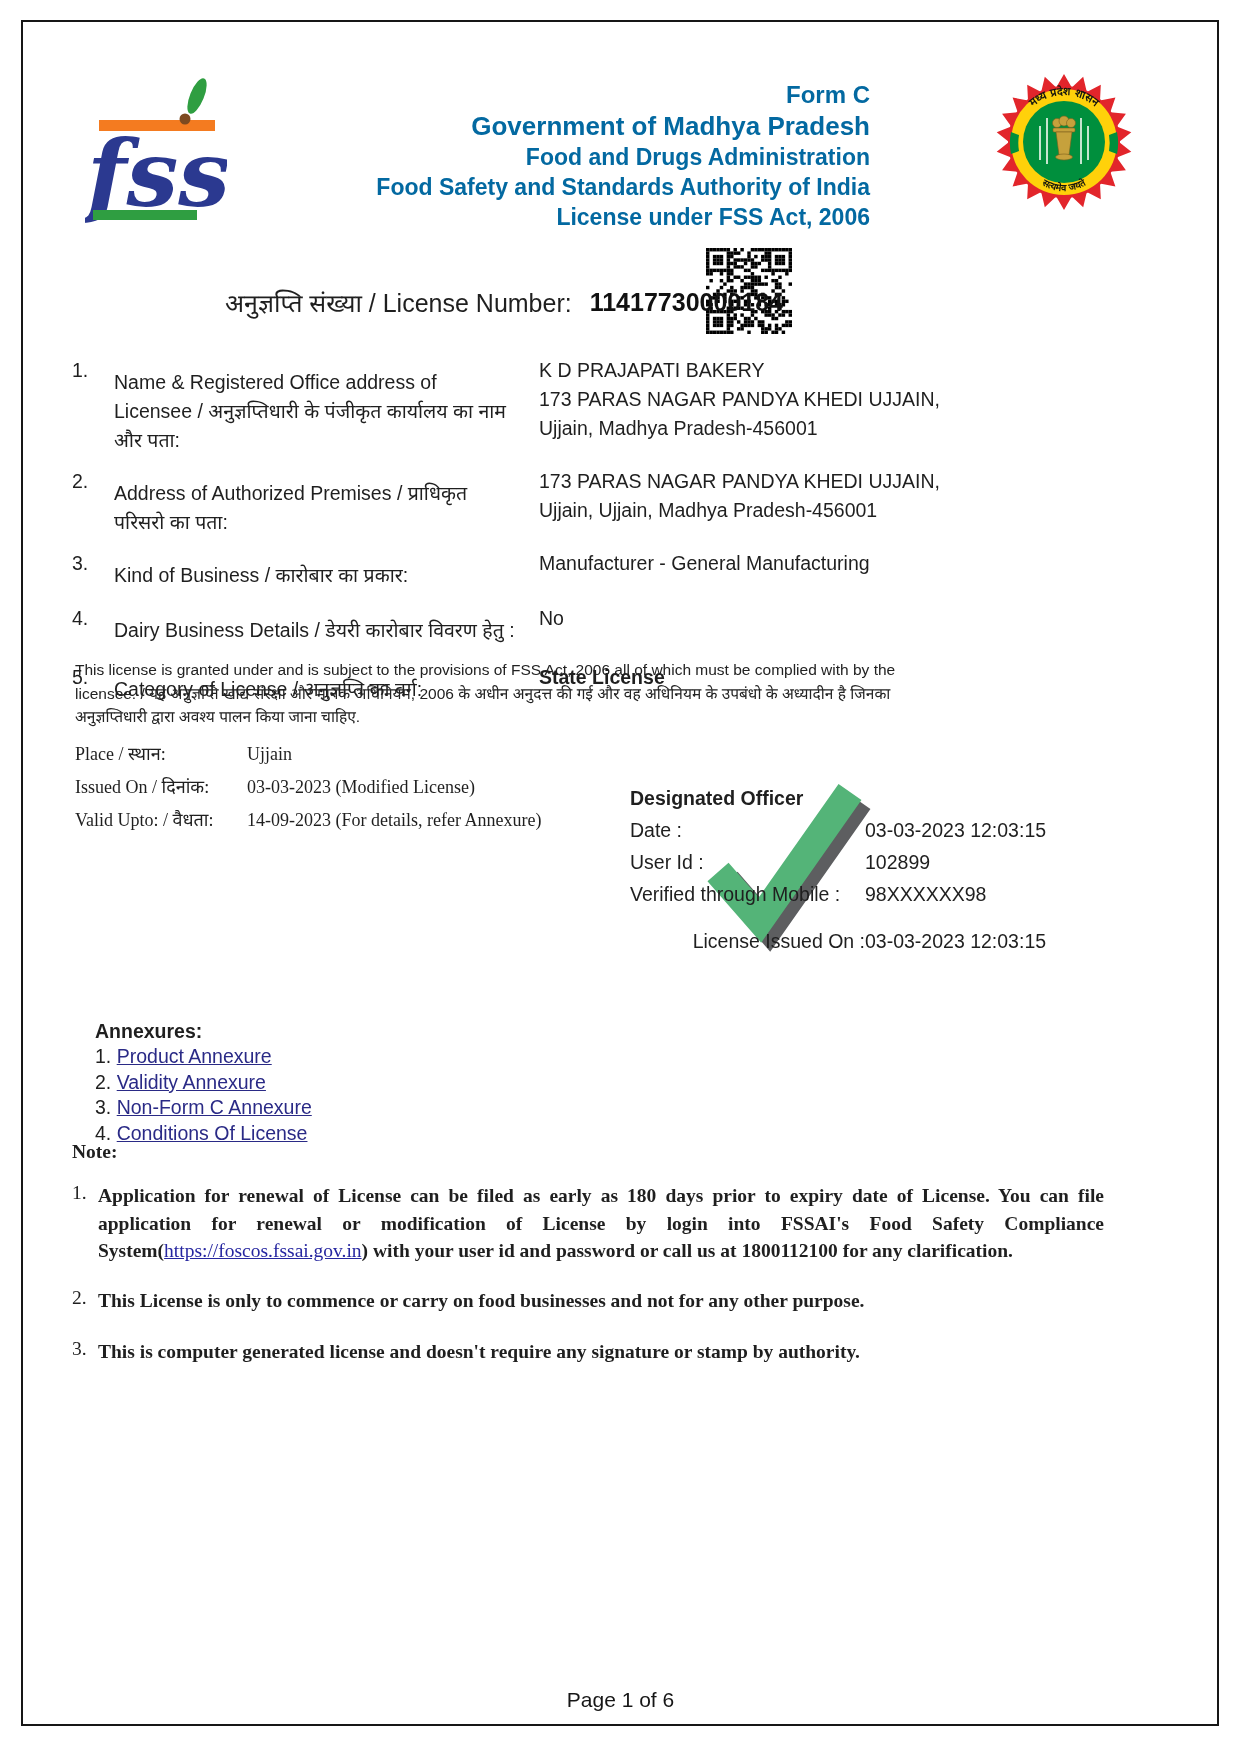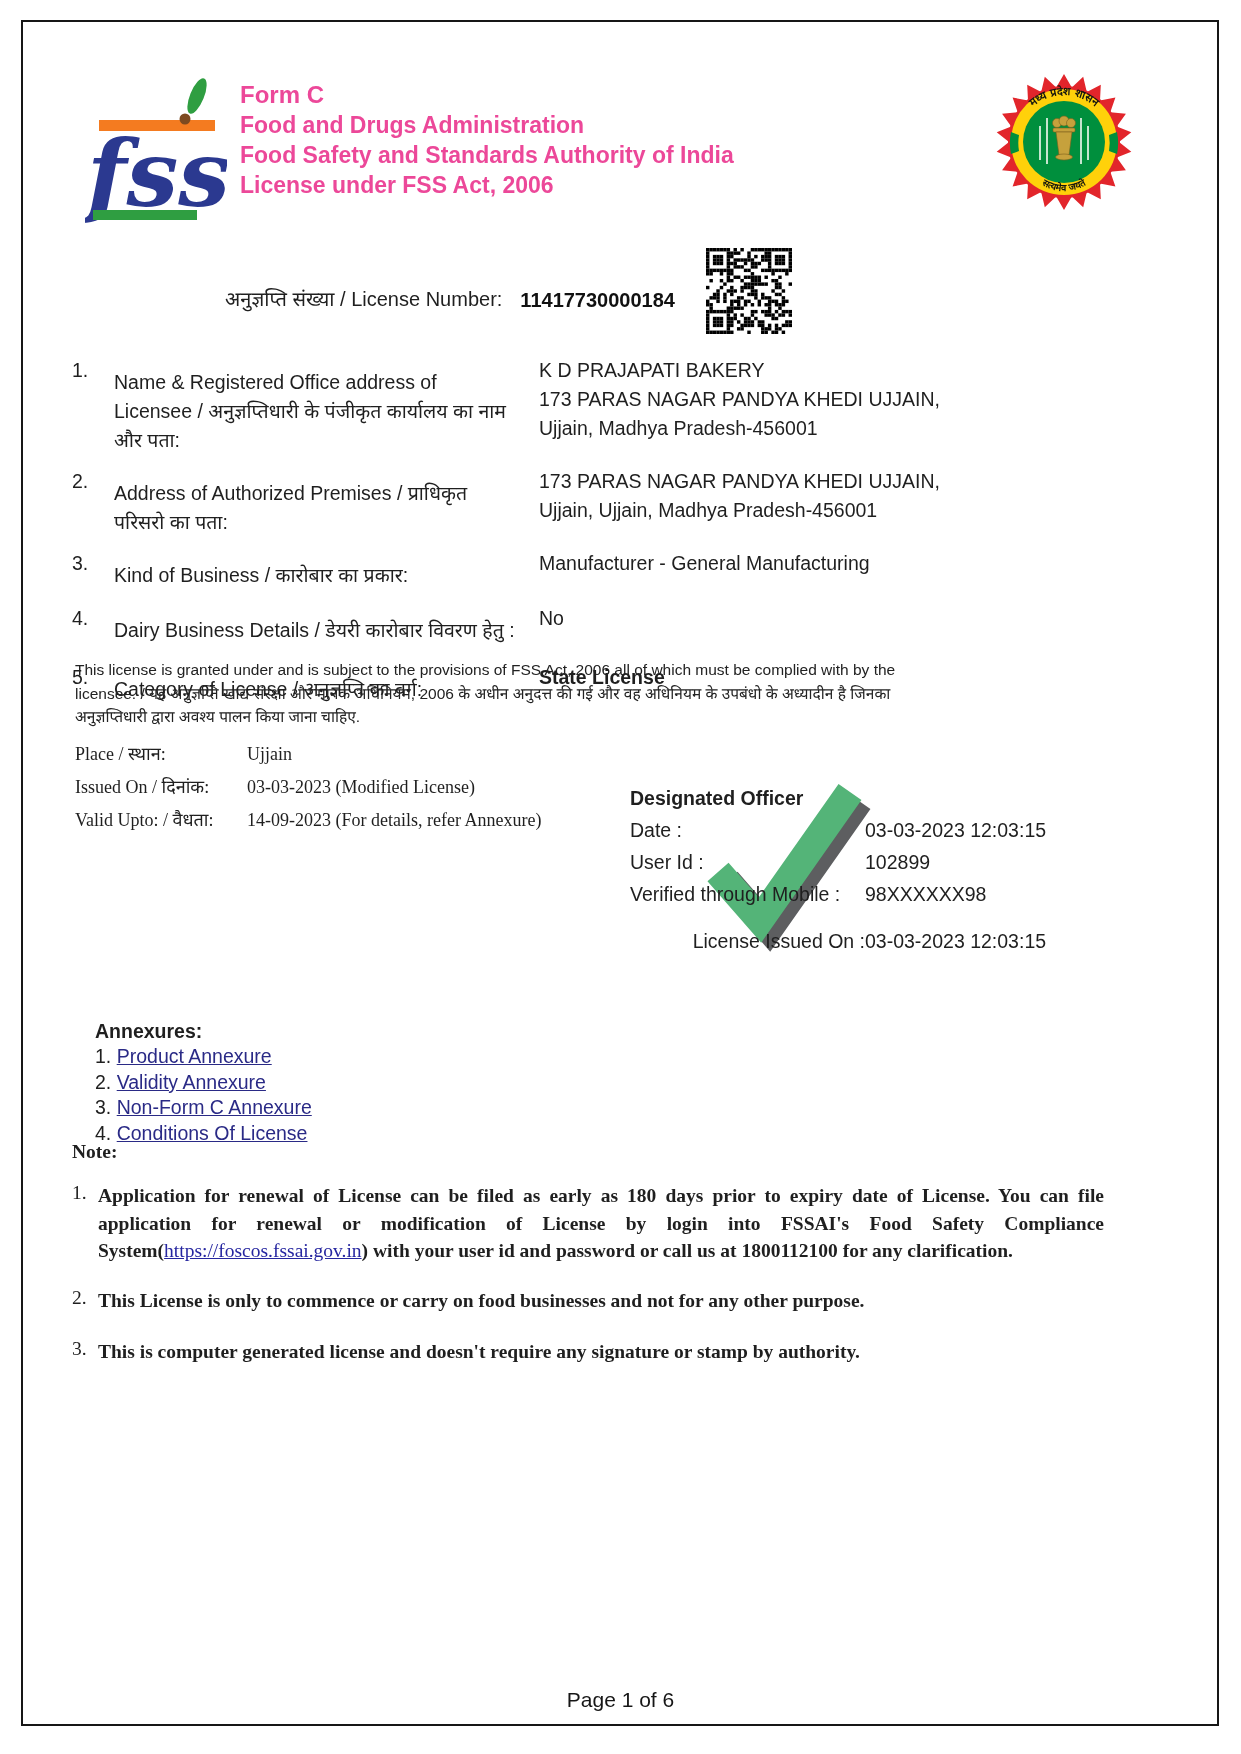--- a/index.html
+++ b/index.html
@@ -8,27 +8,27 @@
     width:1241px; height:1754px; position:relative;
     font-family:"Liberation Sans","DejaVu Sans",sans-serif;
     color:#1f1f1f;
   }
   .page-border {
     position:absolute; left:21px; top:20px; width:1198px; height:1706px;
     border:2px solid #161616;
   }
   
   .logo { position:absolute; left:85px; top:70px; width:142px; height:160px; }
-  .header-center { position:absolute; left:240px; top:80px; width:630px; text-align:left; font-weight:bold; color:#ec4899; }
+  .header-center { position:absolute; left:240px; top:80px; width:630px; text-align:right; font-weight:bold; color:#0369a1; }
   .h-line1 { font-size:24px; line-height:30px; }
   .h-line2 { font-size:26px; line-height:32px; }
   .h-line3, .h-line4, .h-line5 { font-size:23px; line-height:30px; }
   .emblem { position:absolute; left:995px; top:70px; width:138px; height:144px; }
   .qr { position:absolute; left:706px; top:248px; width:86px; height:92px; }
-  .license-line { position:absolute; left:225px; top:285px; font-size:20px; display:flex; gap:18px; align-items:flex-end; }
+  .license-line { position:absolute; left:225px; top:285px; font-size:25px; display:flex; gap:18px; align-items:center; }
   .license-line .num { font-weight:bold; color:#111; }
   
   .fields { position:absolute; left:72px; top:356px; width:1030px; font-size:19.5px; line-height:29px; }
   .field-row { display:flex; }
   .field-row .fnum { width:42px; flex:none; }
   .field-row .flabel { width:425px; flex:none; padding-right:20px;margin-top:12px; }
   .field-row .fvalue { flex:1; white-space:pre-line; }
   .mb1{ margin-bottom:12px; } .mb2{ margin-bottom:12px; } .mb3{ margin-bottom:14px; } .mb4{ margin-bottom:18px; }
   .bold { font-weight:bold; }
   
@@ -70,20 +70,21 @@
     <rect x="14" y="50" width="116" height="11" fill="#f47b20"></rect>
     <text x="2" y="136" font-family="'DejaVu Serif',serif" font-style="italic" font-weight="bold" font-size="92"><tspan fill="#2b3990">fssa</tspan><tspan fill="#f47b20">i</tspan></text>
     <rect x="8" y="140" width="104" height="10" fill="#2f9e41"></rect>
     <ellipse cx="112" cy="26" rx="7" ry="19" transform="rotate(22 112 26)" fill="#2f9e41"></ellipse>
     <circle cx="100" cy="49" r="5.5" fill="#7d4a20"></circle>
   </svg>
 </div>
 
 <div class="header-center">
   <div class="h-line1">Form C</div>
+  <div class="h-line2">Government of Madhya Pradesh</div>
   <div class="h-line3">Food and Drugs Administration</div>
   <div class="h-line4">Food Safety and Standards Authority of India</div>
   <div class="h-line5">License under FSS Act, 2006</div>
 </div>
 
 <div class="emblem">
   <svg width="138" height="144" viewBox="0 0 138 144">
     <polygon id="sunburst" points="69.0,4.0 76.8,17.6 88.2,6.8 91.8,22.0 105.8,14.8 105.0,30.4 120.4,27.5 115.3,42.3 130.9,43.8 121.8,56.5 136.3,62.3 124.0,72.0 136.3,81.7 121.8,87.5 130.9,100.2 115.3,101.7 120.4,116.5 105.0,113.6 105.8,129.2 91.8,122.0 88.2,137.2 76.8,126.4 69.0,140.0 61.2,126.4 49.8,137.2 46.2,122.0 32.2,129.2 33.0,113.6 17.6,116.5 22.7,101.7 7.1,100.2 16.2,87.5 1.7,81.7 14.0,72.0 1.7,62.3 16.2,56.5 7.1,43.8 22.7,42.3 17.6,27.5 33.0,30.4 32.2,14.8 46.2,22.0 49.8,6.8 61.2,17.6" fill="#e2252b"></polygon>
     <circle cx="69" cy="72" r="56" fill="#e2252b"></circle>
     <circle cx="69" cy="72" r="53" fill="#ffd10a"></circle>

